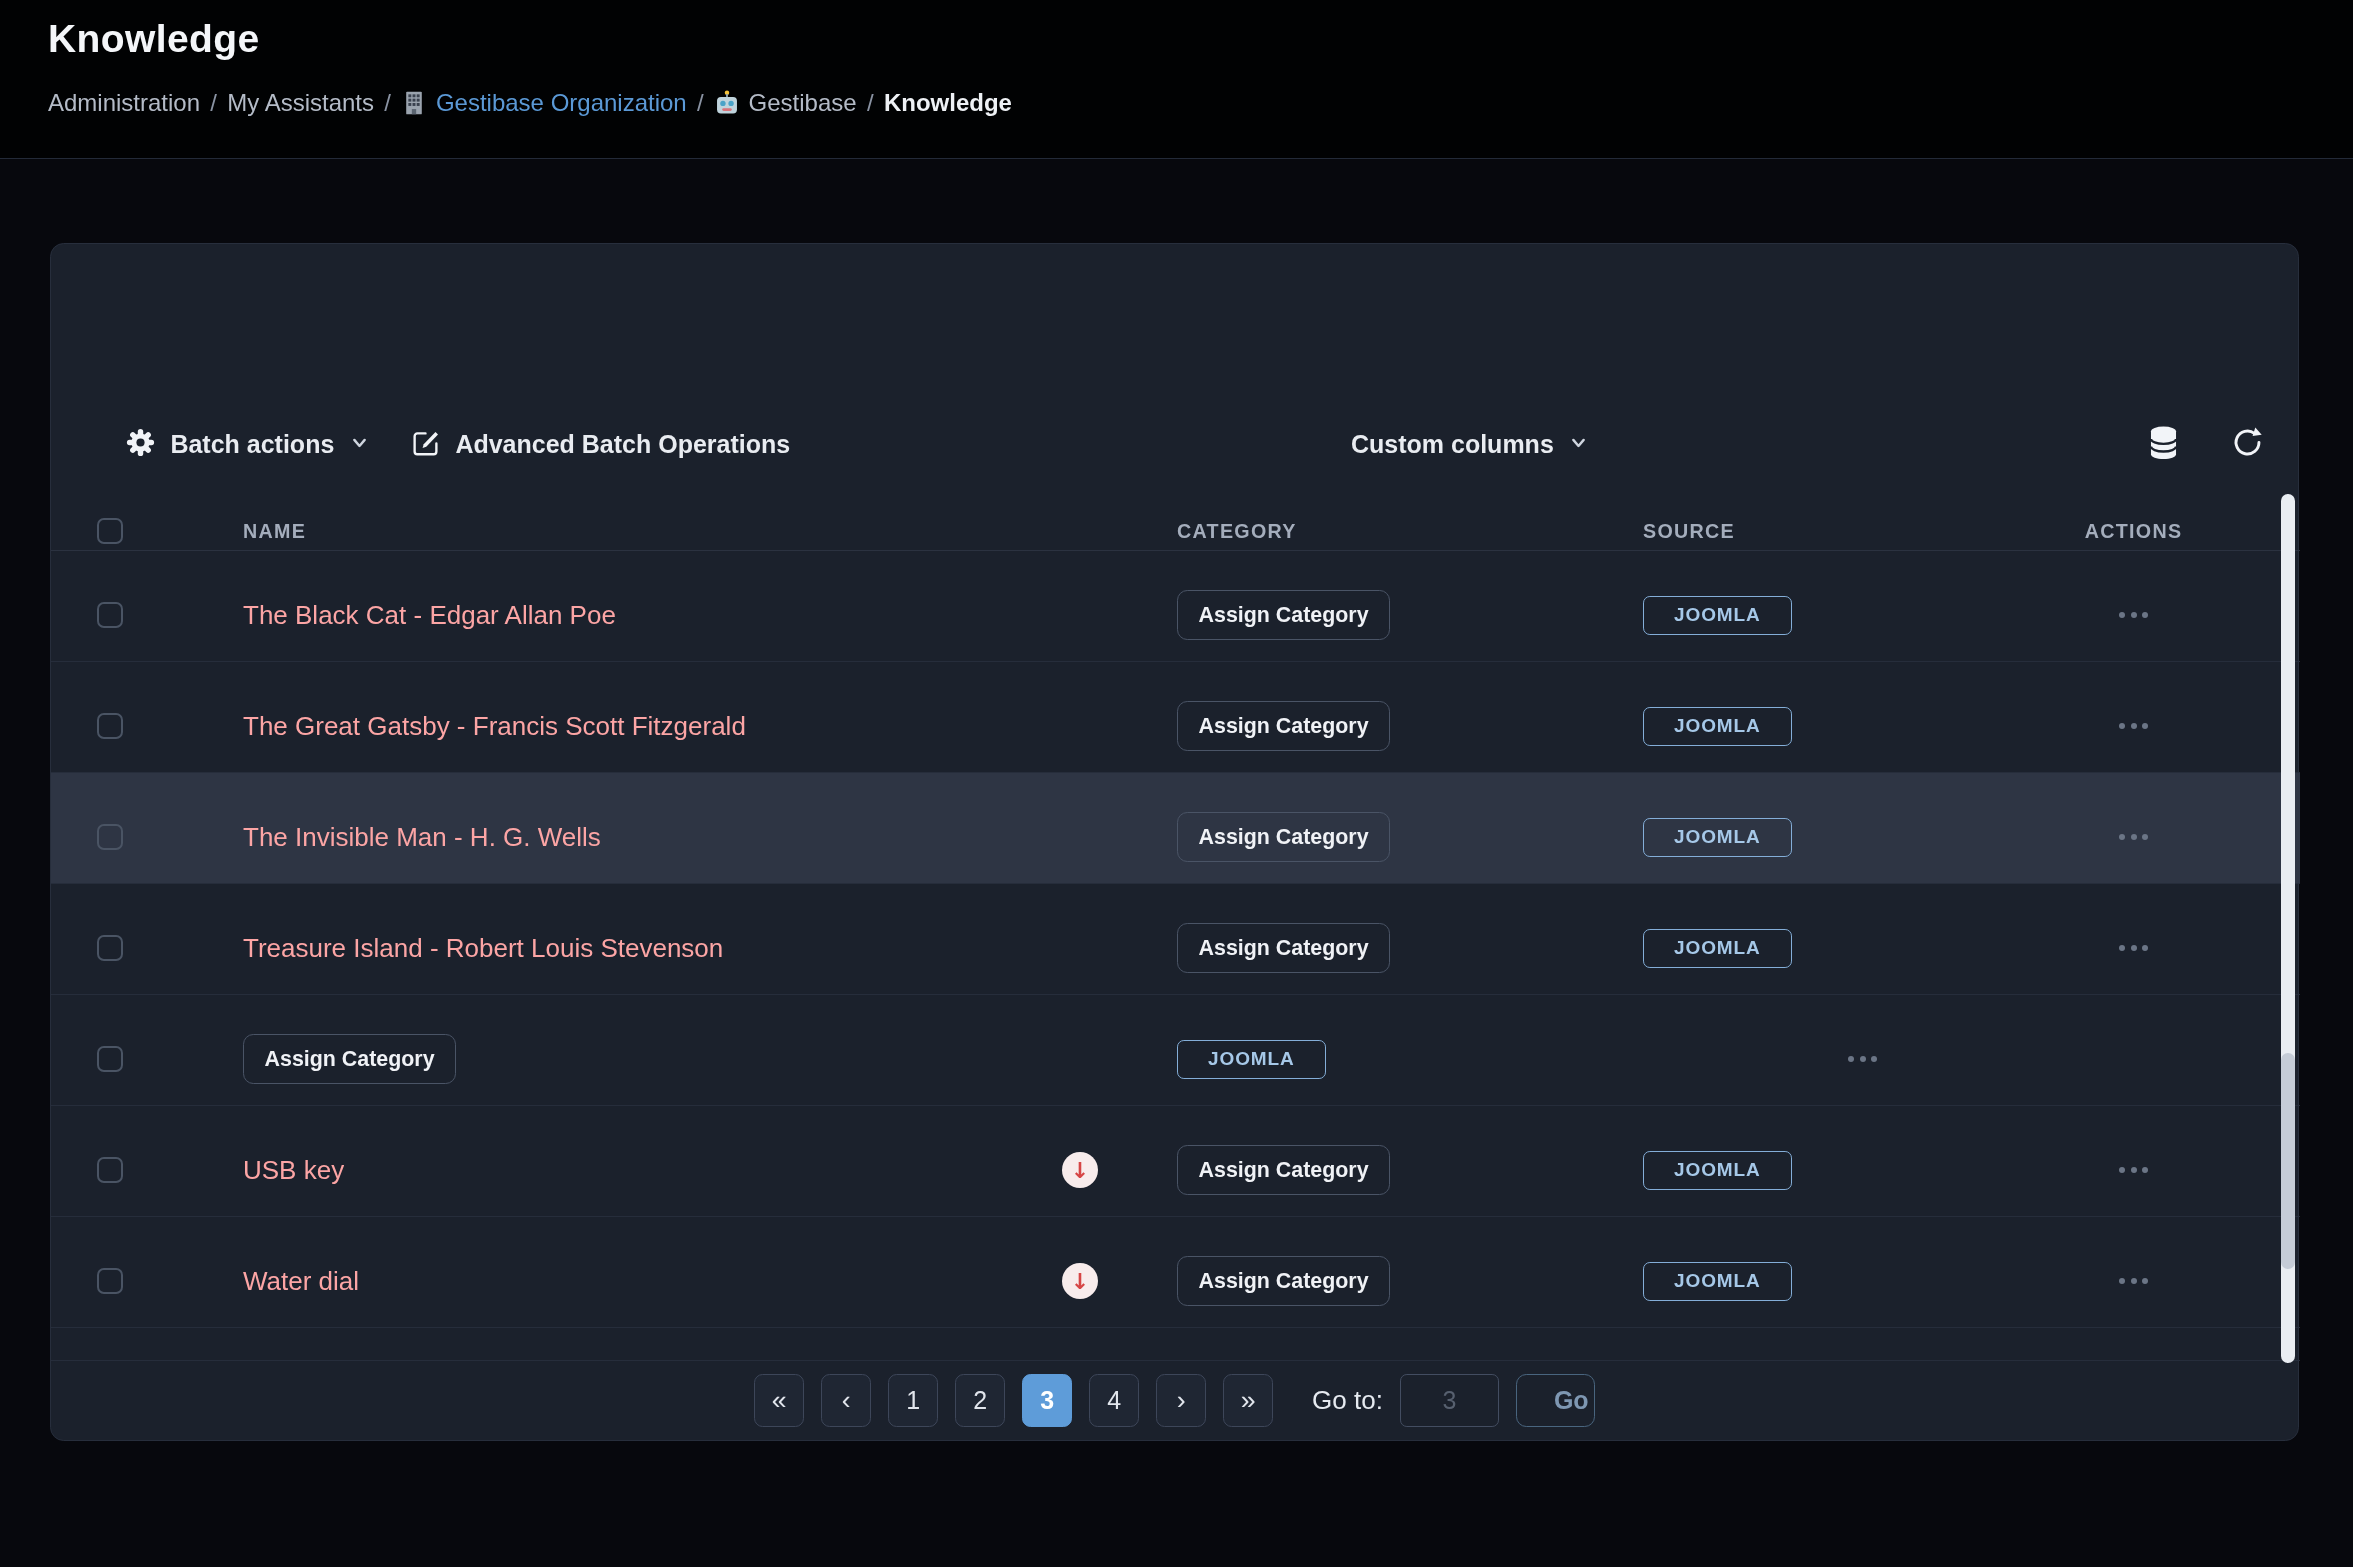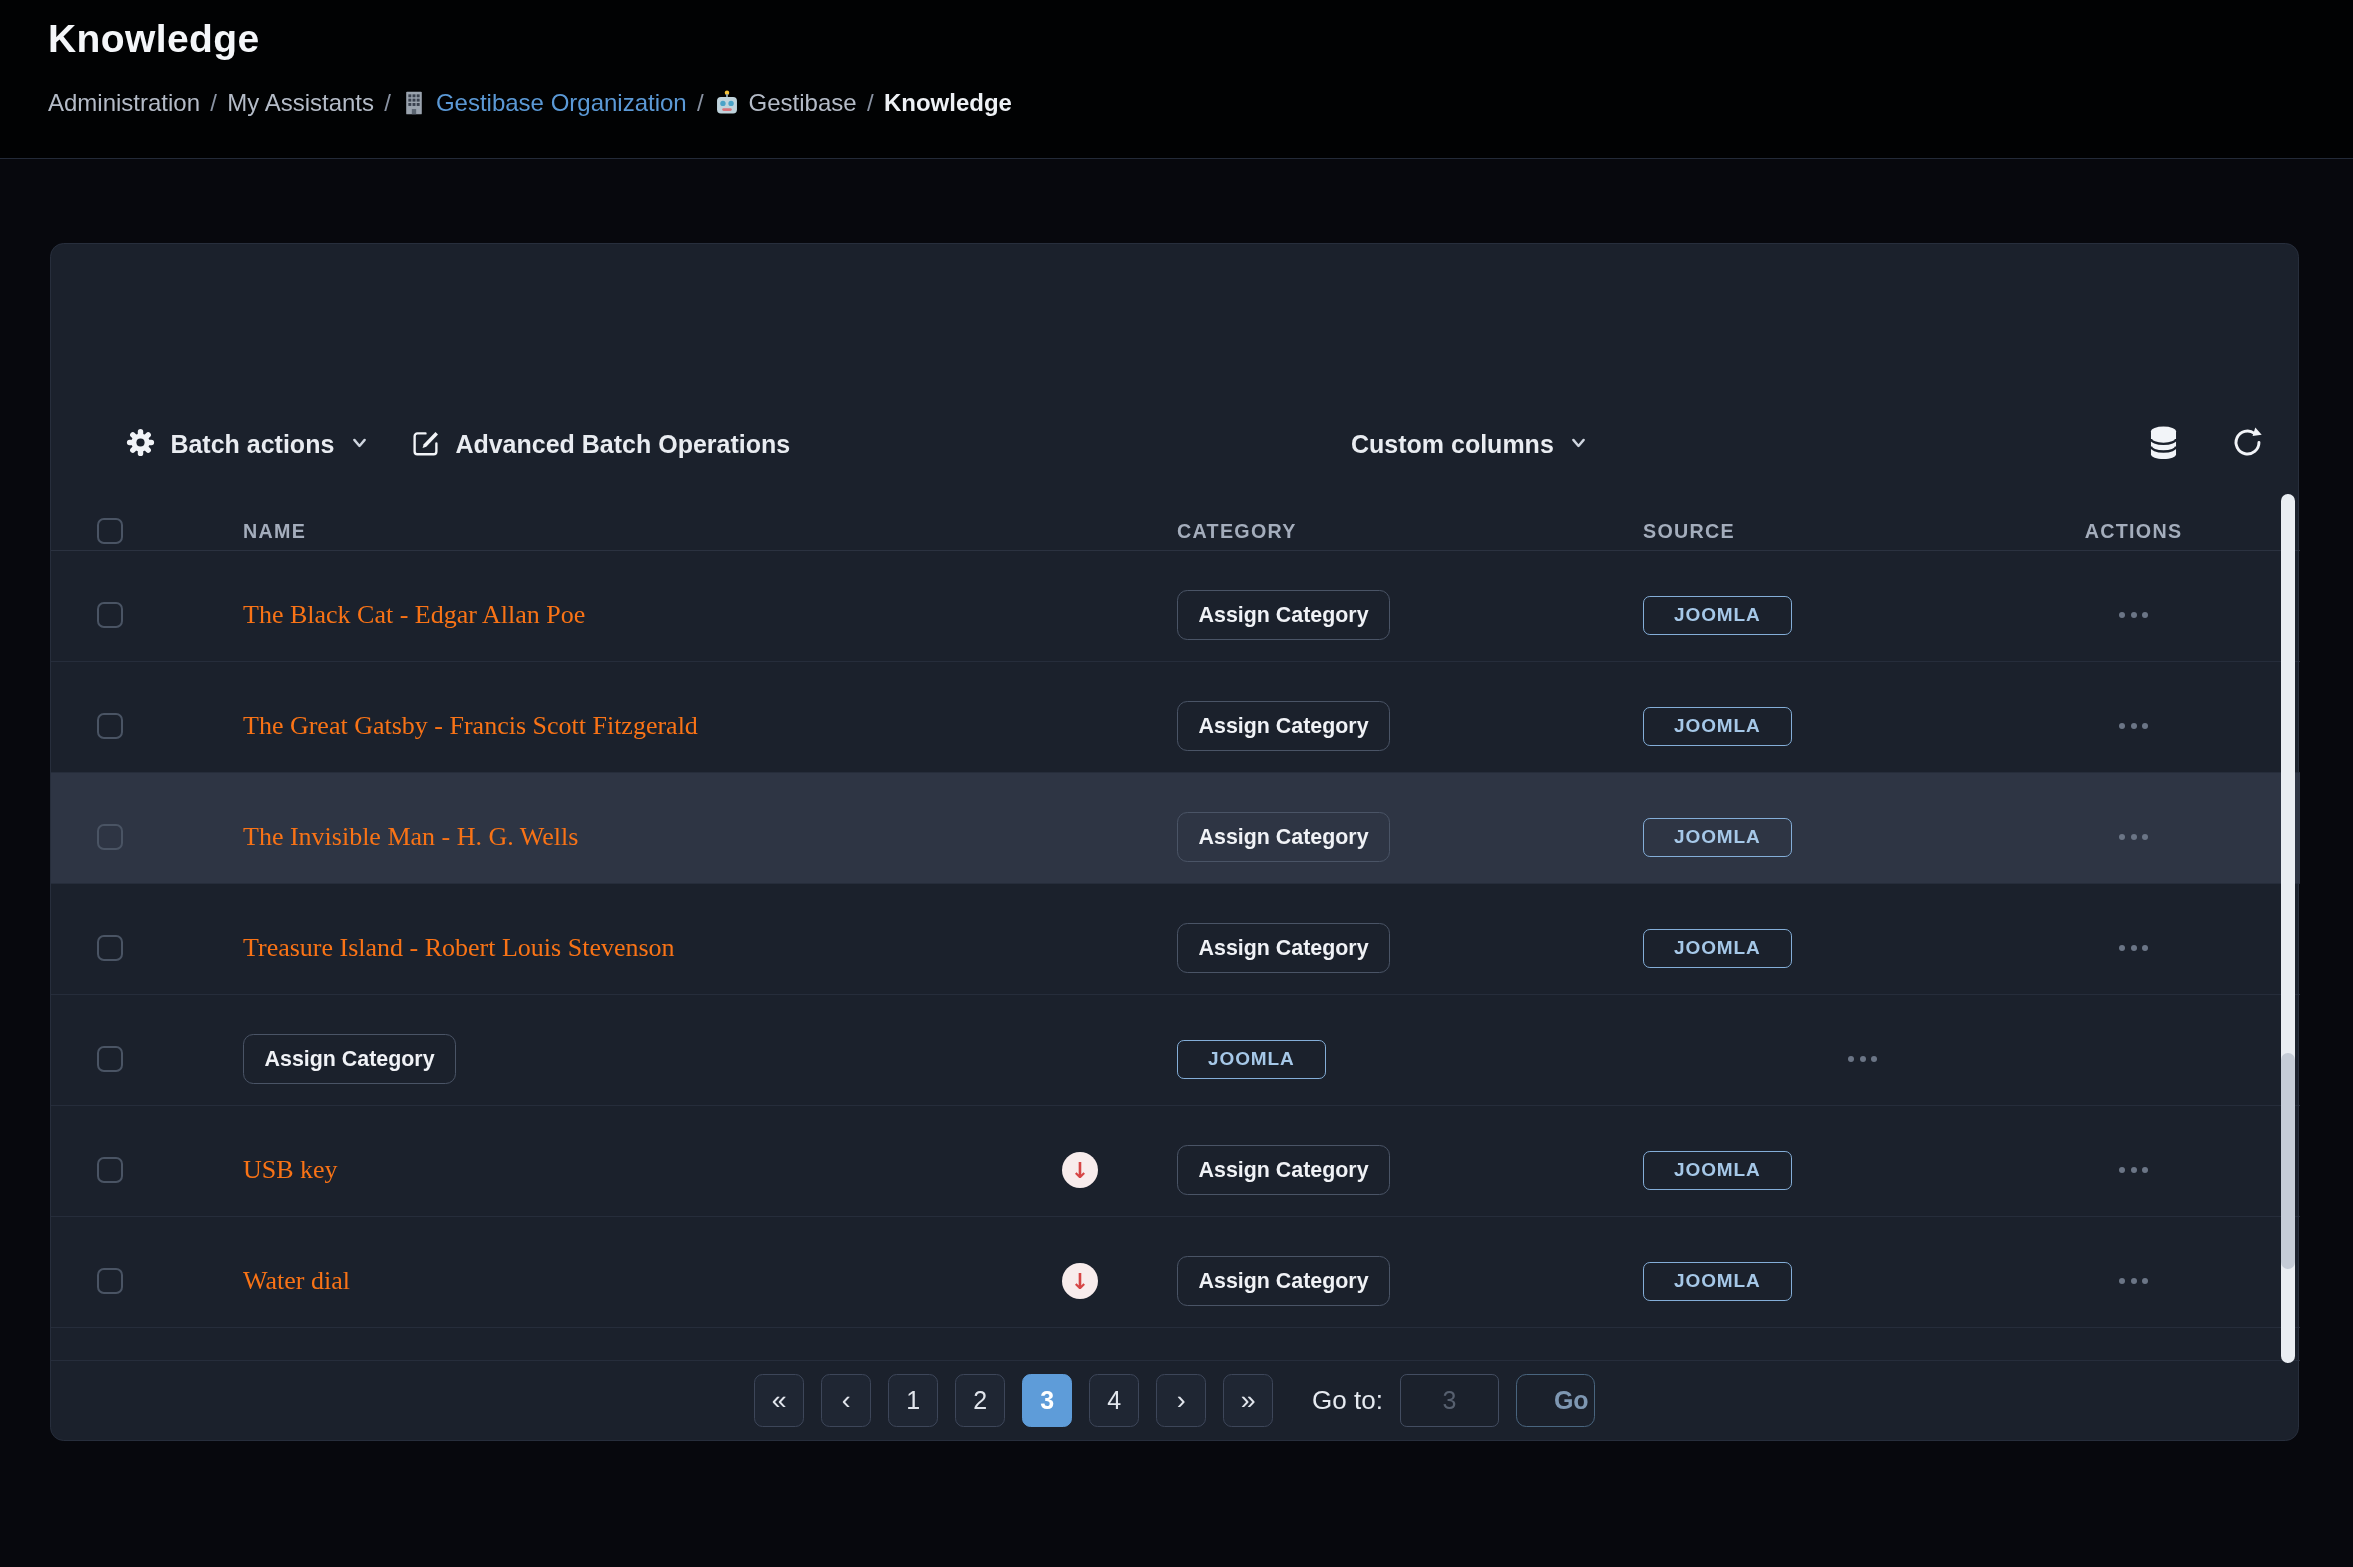--- a/index.html
+++ b/index.html
@@ -46,21 +46,21 @@
   .thead,.trow{display:grid;grid-template-columns:192px 934px 466px 439px 103px;align-items:center;box-sizing:border-box;}
   .thead{height:57px;border-bottom:1.7px solid #2b3240;color:#a4adbc;font-size:19.7px;font-weight:700;letter-spacing:1.3px;}
   .trow{height:111px;border-bottom:1.7px solid #262d3b;}
   .trow.hl{background:#2e3544;}
   .trow.partial{height:33px;overflow:hidden;align-items:flex-start;}
   .trow.partial .assign{margin-top:15.4px;}
   .cell{display:flex;align-items:center;min-width:0;margin-top:18px;}
   .c-check{padding-left:46px;}
   .c-act{justify-content:center;}
   .checkbox{width:26px;height:26px;border:2.1px solid #4a5464;border-radius:6.9px;box-sizing:border-box;background:transparent;cursor:pointer;flex:none;}
-  .rname{font-size:26px;color:#f97316;white-space:nowrap;overflow:hidden;text-overflow:ellipsis;font-family:Liberation Serif, serif;}
+  .rname{font-size:26px;color:#fca5a5;white-space:nowrap;overflow:hidden;text-overflow:ellipsis;}
   .alert{margin-left:auto;margin-right:79px;width:36px;height:36px;border-radius:50%;background:#f8ecec;color:#d64545;font-family:"DejaVu Sans",sans-serif;font-size:22px;font-weight:700;display:flex;align-items:center;justify-content:center;flex:none;}
   .assign{height:50px;padding:0 20.6px;font-family:inherit;font-size:21.4px;font-weight:600;color:#f0f2f6;background:transparent;border:1.7px solid #4a5466;border-radius:10.3px;cursor:pointer;white-space:nowrap;}
   .badge{height:39px;box-sizing:border-box;display:inline-flex;align-items:center;padding:0 30px;border:1.7px solid #84aed8;border-radius:6.9px;color:#a6c8e8;font-size:19px;font-weight:700;letter-spacing:0.9px;}
   .dots{display:inline-flex;cursor:pointer;padding:8.6px;}
   .dots i{display:inline-block;width:6px;height:6px;border-radius:50%;background:#6b7586;margin:0 2.6px;}
 
   
   .vscroll{position:absolute;right:3.4px;top:250px;width:13.7px;height:869px;background:#e9edf2;border-radius:6.9px;z-index:5;}
   .vthumb{position:absolute;left:0;top:559px;width:13.7px;height:216px;background:#c5ccd7;border-radius:6.9px;}
 

